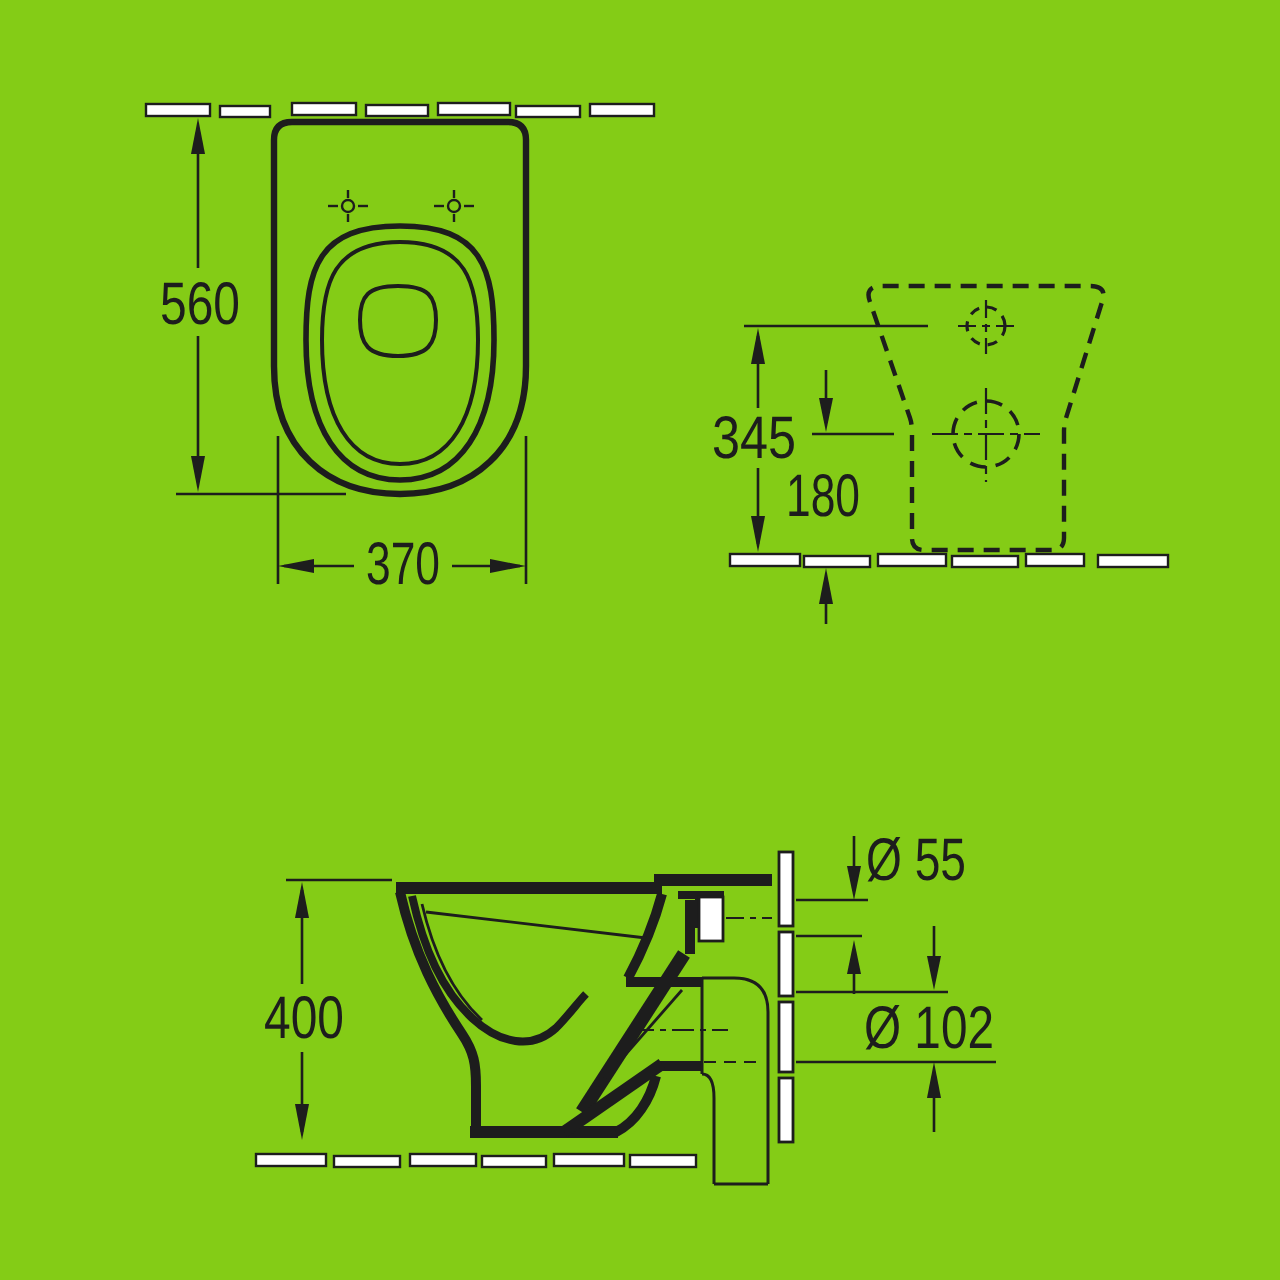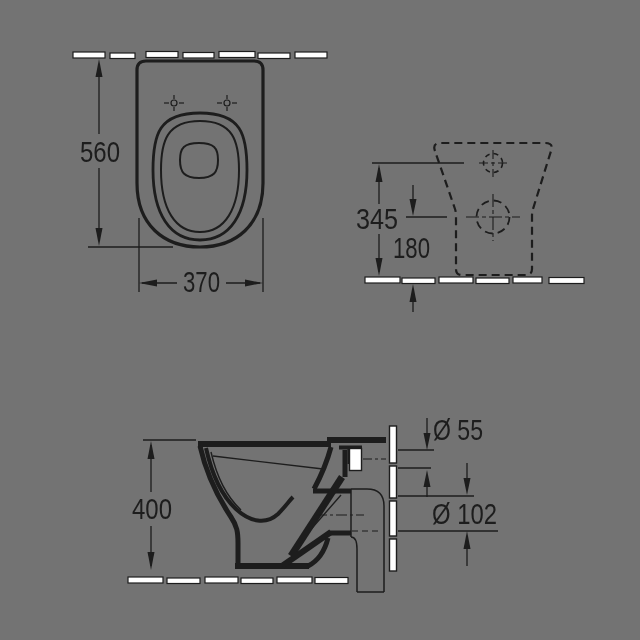--- a/index.html
+++ b/index.html
@@ -1,16 +1,16 @@
 <!DOCTYPE html>
 <html><head>
 <meta charset="utf-8">
 <style>
   html,body{margin:0;padding:0;background:#ffffff;}
-  .canvas{position:relative;width:640px;height:640px;background:#737373;overflow:hidden;
+  .canvas{position:relative;width:640px;height:640px;background:#84cc16;overflow:hidden;
           font-family:"Liberation Sans", sans-serif;}
   svg{position:absolute;left:0;top:0;}
   .dim-text{font-family:"Liberation Sans", sans-serif;font-size:30px;fill:#1d1d1d;}
 </style>
 </head>
 <body>
 
 <div class="canvas">
 <svg width="640" height="640" viewBox="0 0 640 640">
 

